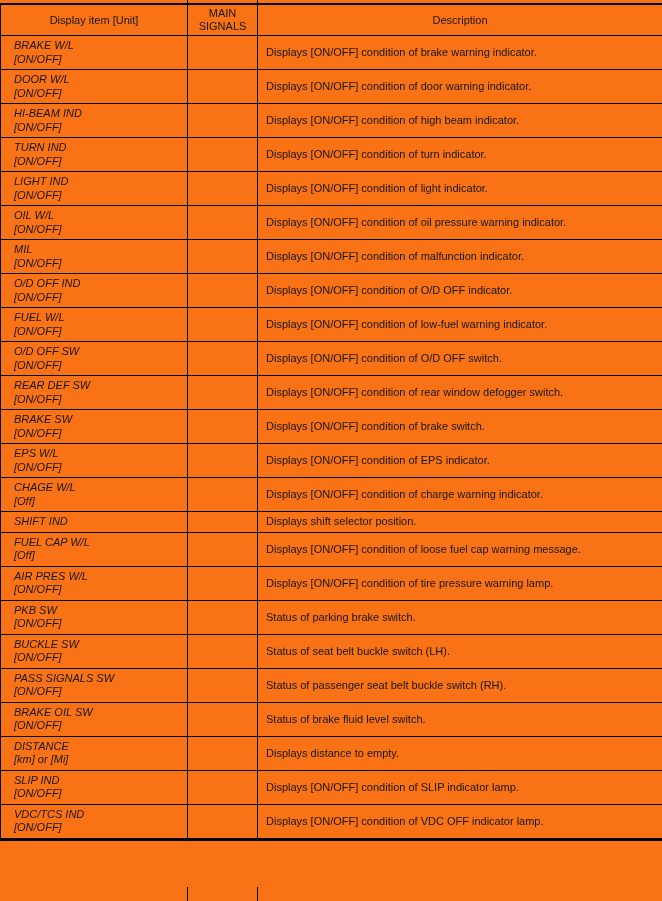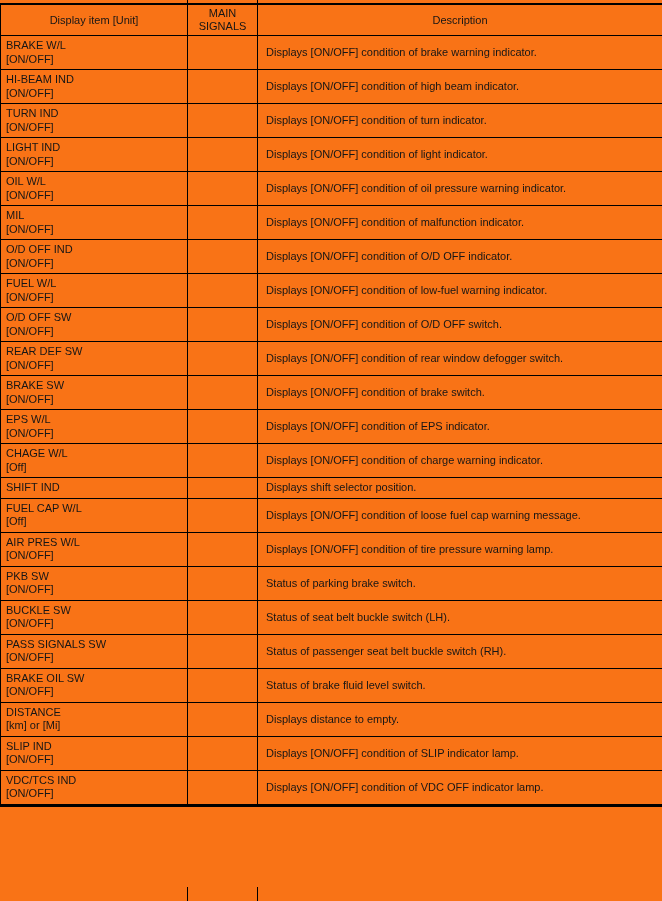--- a/index.html
+++ b/index.html
@@ -43,22 +43,23 @@
     height: 30px;
     text-align: center;
     vertical-align: middle;
     line-height: 13px;
     padding: 2px 4px;
   }
   .signal-table tbody td { height: 32.6px; }
   td.item-cell {
     text-align: left;
     vertical-align: middle;
-    padding: 3px 4px 3px 5px;
+    padding: 3px 4px 3px 13px;
     line-height: 13.5px;
+    font-style: italic;
   }
   td.main-cell {
     text-align: center;
     vertical-align: middle;
   }
   td.desc-cell {
     text-align: left;
     vertical-align: middle;
     padding: 2px 6px 2px 8px;
     line-height: 13px;
@@ -103,20 +104,28 @@
     <tbody>
     <tr>
       <td class="item-cell">
         <span>BRAKE W/L</span>
         <span class="item-unit">[ON/OFF]</span>
       </td>
       <td class="main-cell"></td>
       <td class="desc-cell">Displays [ON/OFF] condition of brake warning indicator.</td>
     </tr>
 
+    <tr>
+      <td class="item-cell">
+        <span>DOOR W/L</span>
+        <span class="item-unit">[ON/OFF]</span>
+      </td>
+      <td class="main-cell"></td>
+      <td class="desc-cell">Displays [ON/OFF] condition of door warning indicator.</td>
+    </tr>
 
     <tr>
       <td class="item-cell">
         <span>HI-BEAM IND</span>
         <span class="item-unit">[ON/OFF]</span>
       </td>
       <td class="main-cell"></td>
       <td class="desc-cell">Displays [ON/OFF] condition of high beam indicator.</td>
     </tr>
 

